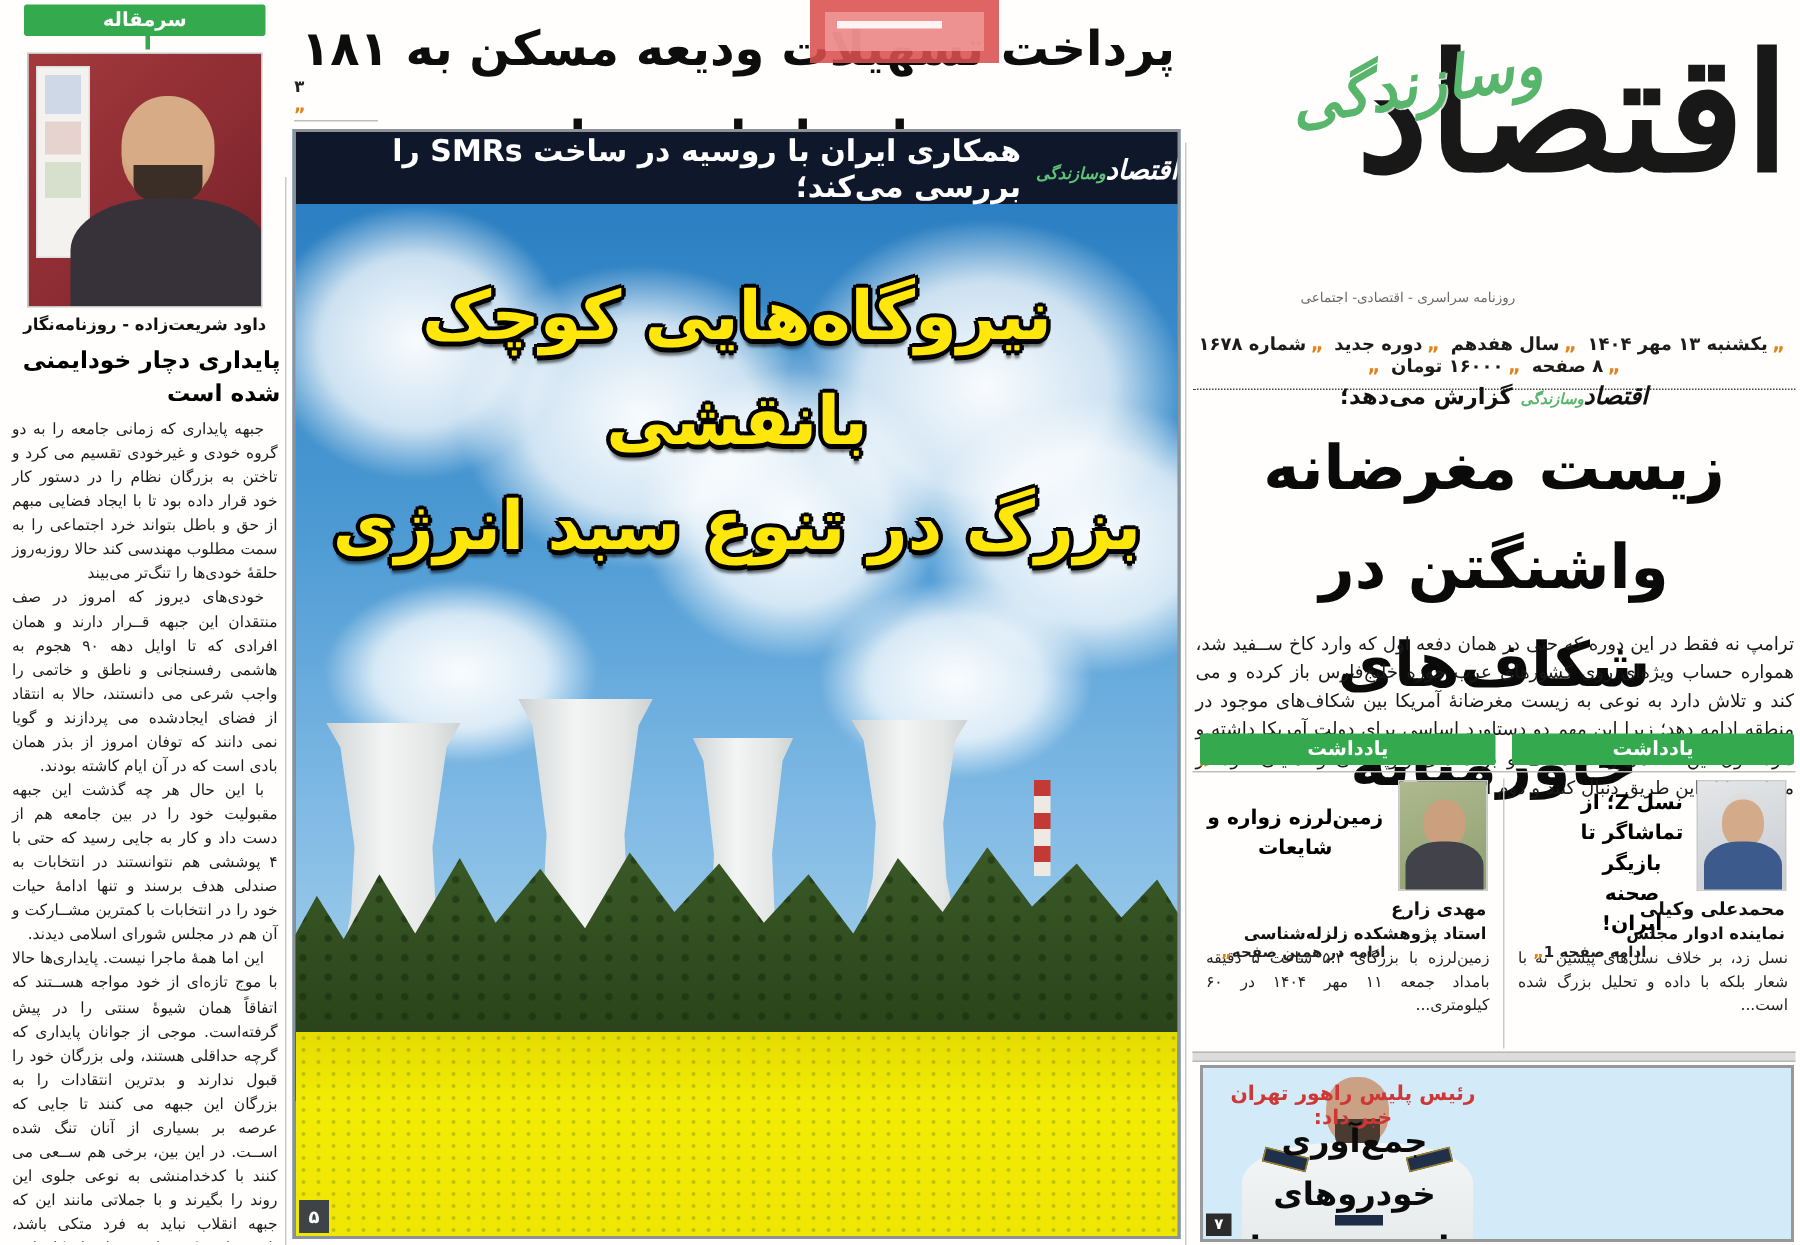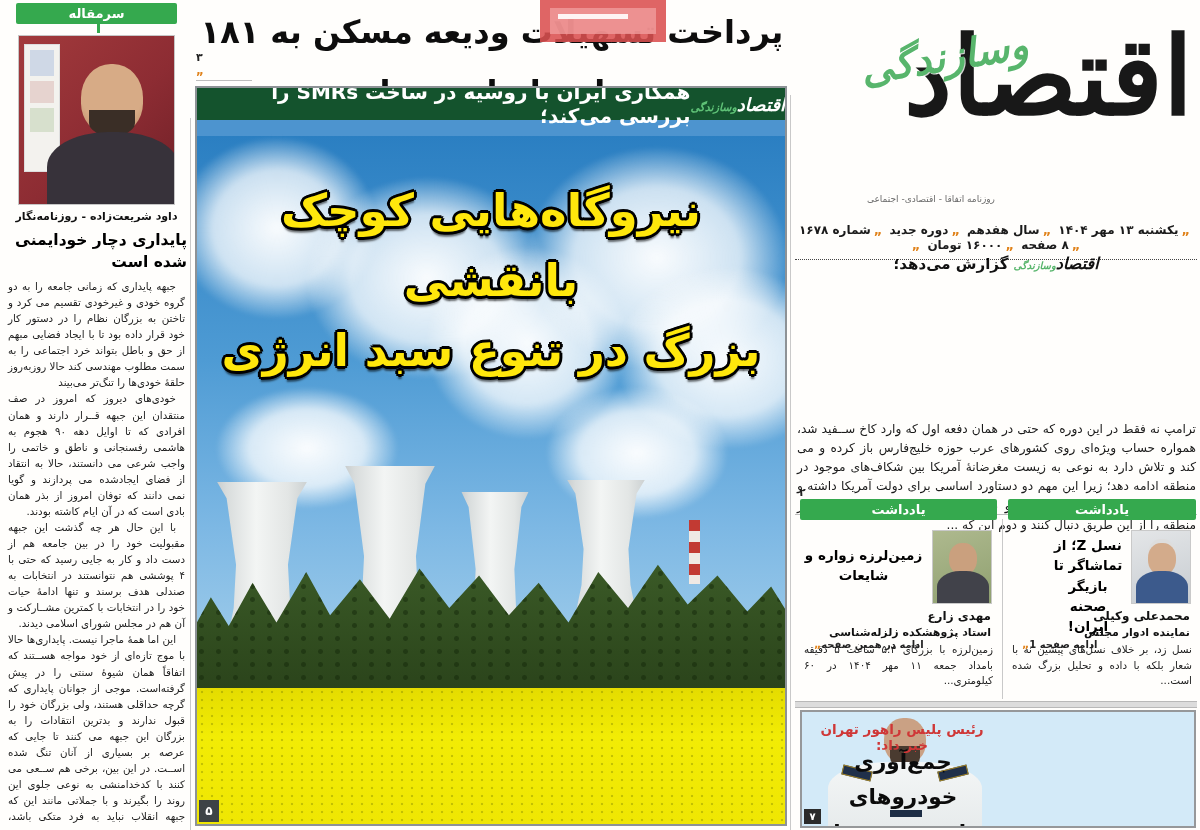--- a/index.html
+++ b/index.html
@@ -39,21 +39,21 @@
   #watermark .inner { position:absolute; left:10px; top:8px; right:10px; bottom:8px; background:rgba(241,160,160,.75); }
   #watermark .mark { position:absolute; left:18px; top:14px; width:70px; height:5px; background:rgba(255,255,255,.9); }
   .pageref { position:absolute; display:flex; flex-direction:column; align-items:center; line-height:1.1; }
   .pageref .n { font-size:11px; font-weight:bold; color:#222; }
   .pageref .q { font-size:12px; }
   #pageref-3 { left:196px; top:52px; }
   #banner-rule { left:196px; top:80px; width:56px; }
 
   
   #photo-block { left:195px; top:86px; width:592px; height:740px; border:2px solid #8d9296; background:#4d94cf; overflow:hidden; }
-  #photo-kicker { position:absolute; left:0; right:0; top:0; height:32px; background:#14532d; color:#fff; display:flex; align-items:center; justify-content:center; font-size:20px; font-weight:bold; z-index:6; }
+  #photo-kicker { position:absolute; left:0; right:0; top:0; height:48px; background:#0f172a; color:#fff; display:flex; align-items:center; justify-content:center; gap:10px; font-size:20px; font-weight:bold; z-index:6; }
   #photo-kicker .logo-mini b { color:#fff; font-size:18px; font-style:italic; }
   #photo-kicker .logo-mini i { color:#5fc277; font-size:11px; font-style:italic; }
   #sky { position:absolute; left:0; right:0; top:48px; height:560px; background:linear-gradient(180deg,#2b7fc2 0%, #4e9bd4 40%, #7db8e4 70%, #a9d2ec 100%); }
   .steam { position:absolute; border-radius:50%; background:radial-gradient(ellipse at center, rgba(255,255,255,.97) 0%, rgba(255,255,255,.75) 45%, rgba(255,255,255,0) 72%); filter:blur(2px); z-index:2; }
   .tower { position:absolute; z-index:3; background:linear-gradient(90deg,#b2b8bb 0%, #d8dcdc 20%, #f3f5f4 45%, #e3e6e5 72%, #bcc2c4 100%);
     clip-path:polygon(12% 0, 88% 0, 80% 9%, 72% 46%, 74% 70%, 83% 100%, 17% 100%, 26% 70%, 28% 46%, 20% 9%); }
   #chimney { position:absolute; left:492px; top:432px; width:11px; height:64px; z-index:3; background:repeating-linear-gradient(180deg,#c23a33 0 11px,#efe9e4 11px 22px); }
   #trees { position:absolute; left:-4px; right:-4px; top:466px; height:180px; z-index:4;
     background:linear-gradient(180deg,#3c5c28 0%, #2f4a1e 55%, #263d18 100%);
     clip-path:polygon(0 42%,3% 24%,6% 40%,10% 16%,14% 38%,19% 10%,23% 34%,28% 14%,33% 36%,38% 8%,43% 30%,48% 12%,53% 34%,58% 16%,63% 38%,68% 10%,73% 30%,78% 6%,83% 28%,88% 12%,93% 32%,97% 18%,100% 34%,100% 100%,0 100%); }
@@ -74,21 +74,21 @@
   #dateline .q { font-size:13px; margin:0 3px; }
   #lead-kicker { left:795px; top:254px; width:402px; text-align:center; font-size:15px; font-weight:bold; color:#111; }
   #lead-kicker .logo-mini b { font-style:italic; font-size:16px; }
   #lead-kicker .logo-mini i { color:#58b56c; font-size:10px; font-style:italic; }
   #lead-headline { left:795px; top:280px; width:402px; text-align:center; font-size:41px; font-weight:900; line-height:1.6; color:#0a0a0a; letter-spacing:-2px; }
   #lead-body { left:797px; top:420px; width:399px; font-size:12.2px; line-height:1.57; text-align:justify; color:#1a1a1a; }
   #pageref-2 { left:799px; top:487px; }
   #notes-topline { left:795px; top:514px; width:402px; }
 
   
-  .note { position:absolute; top:499px; height:152px; }
+  .note { position:absolute; top:489px; height:152px; }
   #note-a { left:800px; width:197px; }
   #note-b { left:1008px; width:188px; }
   #notes-divider { left:1002px; top:519px; height:180px; }
   .note .sec-label { position:absolute; left:0; right:0; top:0; }
   .note .nphoto { position:absolute; right:5px; top:31px; width:60px; height:74px; border:1px solid #c9c9c9; overflow:hidden; }
   .nphoto .head { position:absolute; left:16px; top:12px; width:28px; height:32px; border-radius:46%; }
   .nphoto .body { position:absolute; left:4px; top:40px; width:52px; height:36px; border-radius:44% 44% 0 0; }
   #note-a .nphoto { background:linear-gradient(160deg,#aeb98e,#8fa070); }
   #note-a .nphoto .head { background:#caa07e; }
   #note-a .nphoto .body { background:#41424a; }
@@ -188,35 +188,39 @@
     <div id="photo-headline">
       <div>نیروگاه‌هایی کوچک بانقشی</div>
       <div>بزرگ در تنوع سبد انرژی</div>
     </div>
     <div id="pagebox-5" class="pagebox">۵</div>
   </div>
 
   <div id="masthead" class="abs">
     <div id="logo-main">اقتصاد</div>
     <div id="logo-accent">وسازندگی</div>
-    <div id="tagline">روزنامه اتفاقا - اقتصادی- اجتماعی</div>
+    <div id="tagline">روزنامه سراسری - اقتصادی- اجتماعی</div>
   </div>
   <div id="dateline" class="abs">
     <span class="q">„</span><span>یکشنبه ۱۳ مهر ۱۴۰۴</span>
     <span class="q">„</span><span>سال هفدهم</span>
     <span class="q">„</span><span>دوره جدید</span>
     <span class="q">„</span><span>شماره ۱۶۷۸</span>
     <span class="q">„</span><span>۸ صفحه</span>
     <span class="q">„</span><span>۱۶۰۰۰ تومان</span>
     <span class="q">„</span>
   </div>
 
   <div id="lead-kicker" class="abs">
     <span class="logo-mini"><b>اقتصاد</b><i>وسازندگی</i></span>
     <span>گزارش می‌دهد؛</span>
+  </div>
+  <div id="lead-headline" class="abs">
+    <div>زیست مغرضانه واشنگتن در</div>
+    <div>شکاف‌های خاورمیانه</div>
   </div>
   <div id="lead-body" class="abs">ترامپ نه فقط در این دوره که حتی در همان دفعه اول که وارد کاخ ســفید شد، همواره حساب ویژه‌ای روی کشورهای عرب حوزه خلیج‌فارس باز کرده و می کند و تلاش دارد به نوعی به زیست مغرضانهٔ آمریکا بین شکاف‌های موجود در منطقه ادامه دهد؛ زیرا این مهم دو دستاورد اساسی برای دولت آمریکا داشته و دارد: اول این که می‌توانند اهداف و برنامه‌های ژئوپلیتیکی و امنیتی خود در منطقه را از این طریق دنبال کنند و دوم این که ...</div>
   <div id="pageref-2" class="pageref">
     <span class="n">۲</span>
     <span class="q">„</span>
   </div>
   <div id="notes-topline" class="hline"></div>
 
   <div id="note-a" class="note">
     <div class="sec-label">یادداشت</div>

